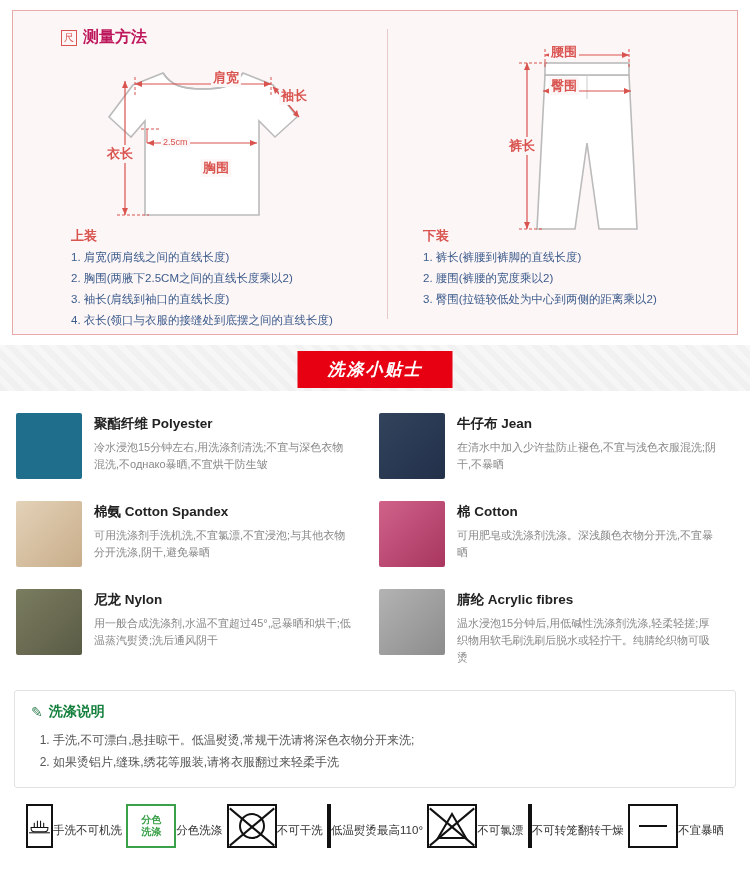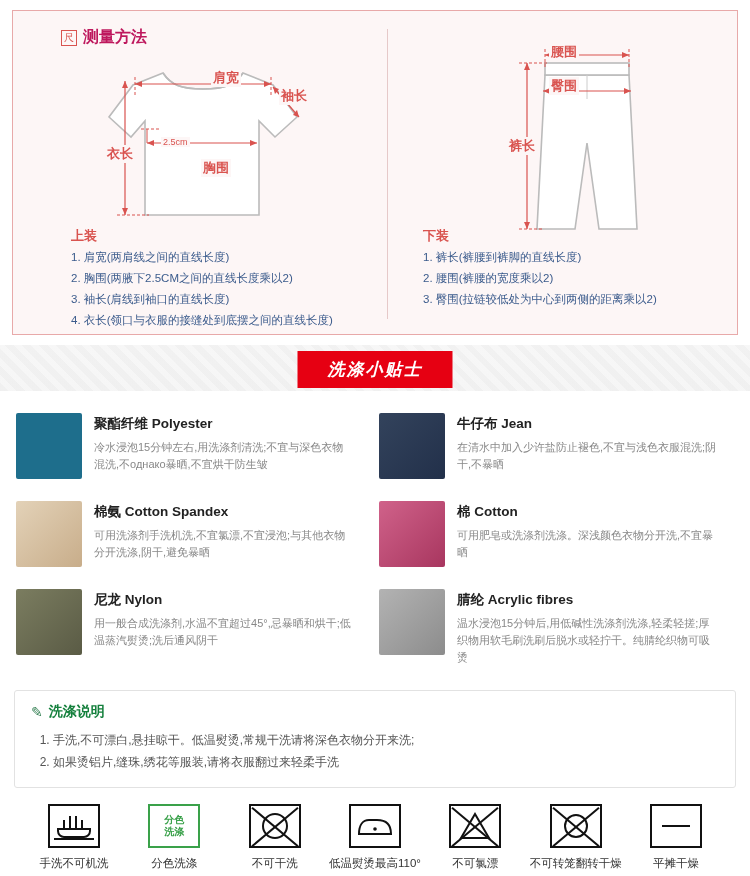--- a/index.html
+++ b/index.html
@@ -169,21 +169,20 @@
     line-height: 22px;
   }
 
   .symbol-row {
     display: flex;
     justify-content: space-between;
     padding: 16px 26px 10px 26px;
   }
   .symbol {
     display: flex;
-    flex-direction: column;
     align-items: center;
     width: 96px;
   }
   .symbol .glyph-box {
     width: 52px; height: 44px;
     border: 2px solid #111;
     position: relative;
     display: flex;
     align-items: center;
     justify-content: center;
@@ -438,15 +437,15 @@
     </div>
     <div class="sym-label">不可转笼翻转干燥</div>
   </div>
 
   <div class="symbol">
     <div class="glyph-box">
       <svg width="40" height="28" viewBox="0 0 40 28">
         <line x1="6" y1="14" x2="34" y2="14" stroke="#111" stroke-width="2"></line>
       </svg>
     </div>
-    <div class="sym-label">平摊干燥</div>
+    <div class="sym-label">不宜暴晒</div>
   </div>
 </div>
 
 </body></html>

